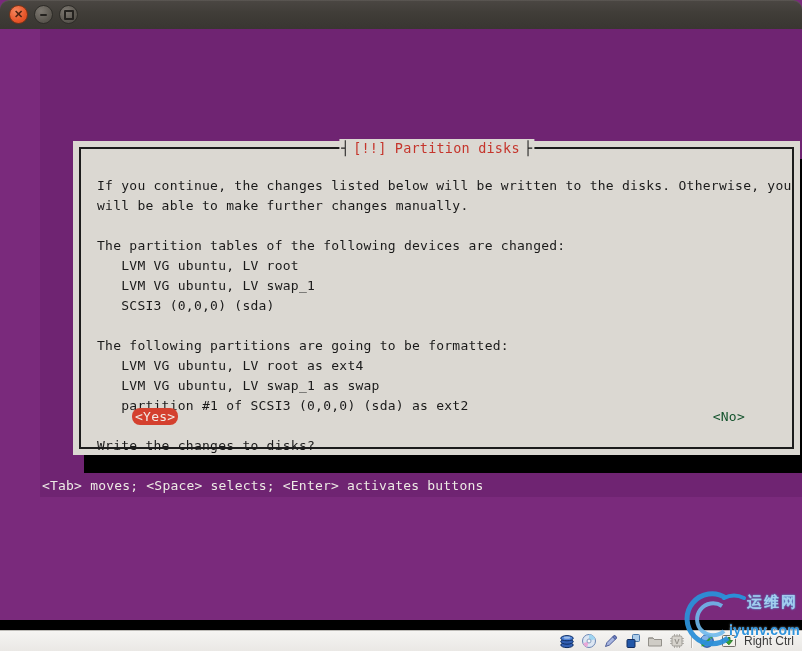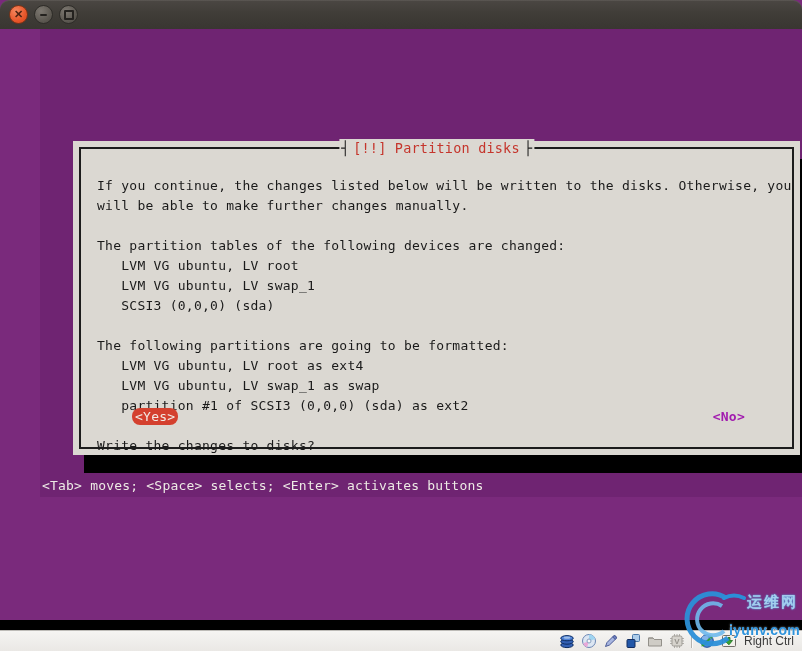--- a/index.html
+++ b/index.html
@@ -35,21 +35,21 @@
   .frame-title{position:absolute;top:-10px;left:50%;transform:translateX(-50%);
     background:#dbd8d2;padding:0 2px;white-space:nowrap;font-size:13.5px;line-height:18px;
     letter-spacing:.2px;}
   .frame-title .tick{color:#1c1c1c;}
   .frame-title .ttl{color:#c5352c;padding:0 4px;}
   .dialog-body{position:absolute;left:16px;top:27px;margin:0;
     font-size:13px;line-height:20px;letter-spacing:.25px;color:#1a1a1a;white-space:pre;}
   .button-row{position:absolute;left:51px;right:44px;bottom:22px;
     display:flex;justify-content:space-between;font-size:13px;letter-spacing:.25px;}
   .btn-yes{background:#d4402e;color:#f2ebe5;padding:1px 3px;border-radius:8px;}
-  .btn-no{color:#a21caf;padding:1px 3px;font-weight:bold;}
+  .btn-no{color:#14532d;padding:1px 3px;}
 
   .help-line{position:absolute;left:2px;bottom:4px;font-size:13px;letter-spacing:.2px;
     color:#edeae5;white-space:pre;}
 
   
   .statusbar{position:absolute;left:0;top:630px;width:802px;height:21px;box-sizing:border-box;
     background:linear-gradient(180deg,#f5f4f2,#eae8e5);border-top:1px solid #bdbbb7;
     display:flex;align-items:center;justify-content:flex-end;gap:6px;padding-right:6px;}
   .sicon{width:16px;height:16px;flex:0 0 auto;display:block;}
   .sep{width:1px;height:13px;background:#b5b2ae;border-right:1px solid #fbfaf9;flex:0 0 auto;}

